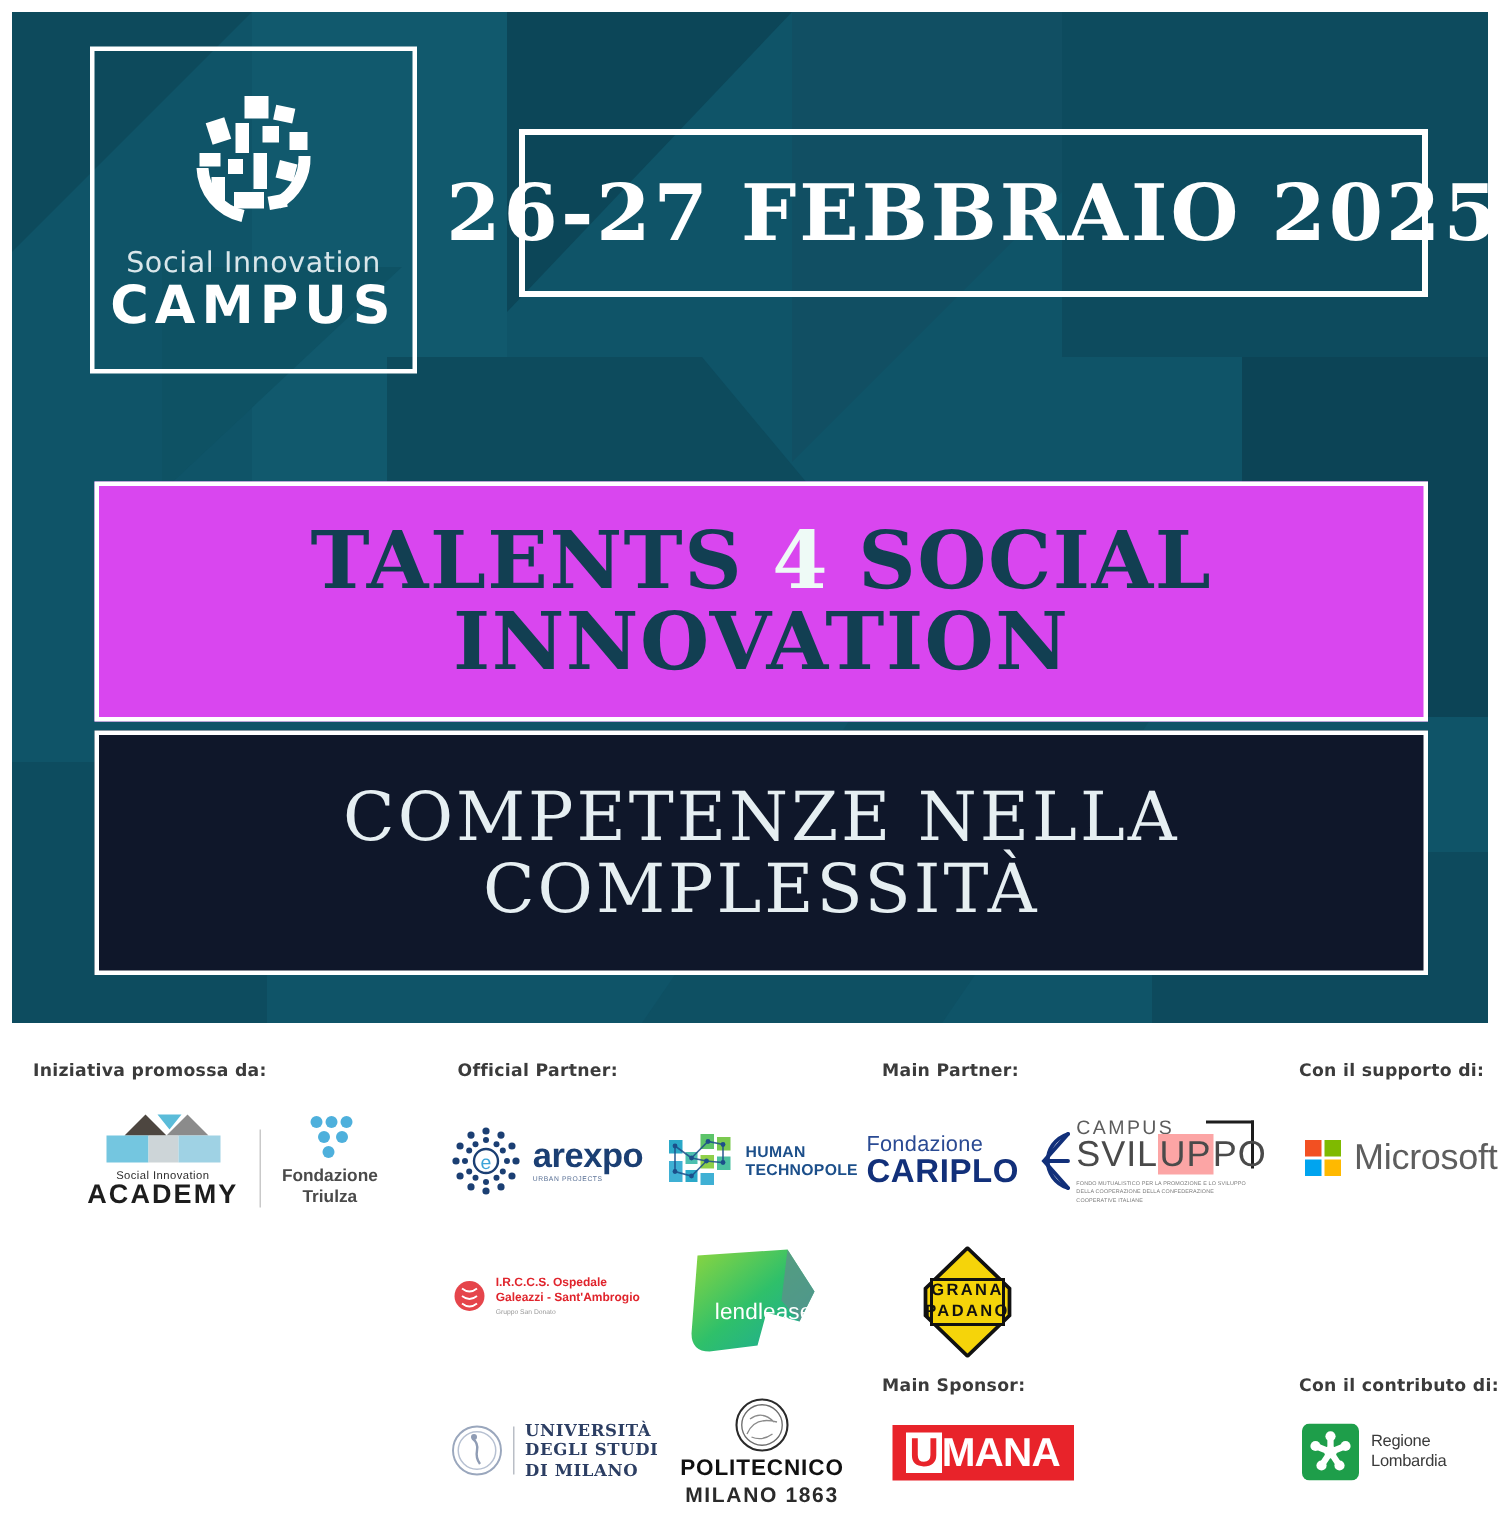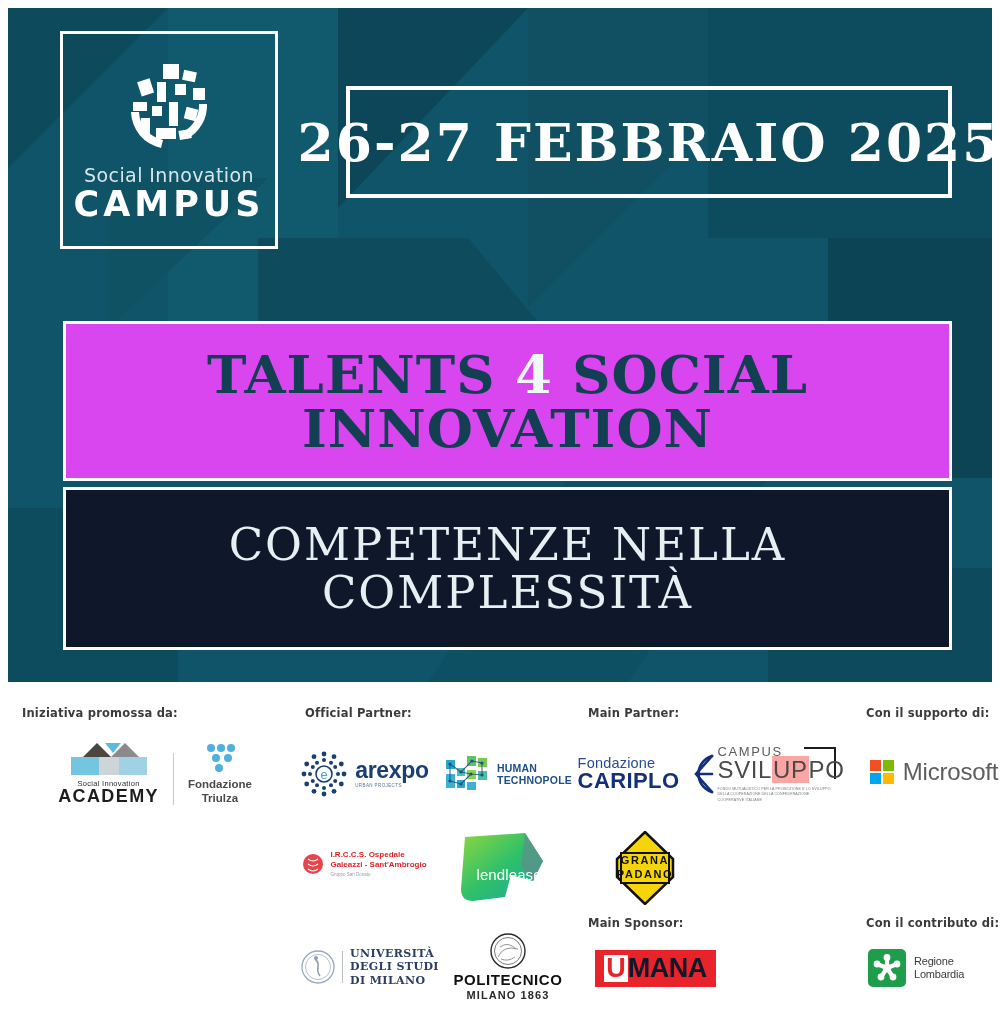--- a/index.html
+++ b/index.html
@@ -149,26 +149,26 @@
 
   
   .uni{display:flex;align-items:center;gap:7px;}
   .uni-bar{width:1px;height:32px;background:#b9bec6;}
   .uni-txt{font-size:11px;font-weight:bold;color:#2c3e63;line-height:1.22;letter-spacing:.4px;
            font-family:"DejaVu Serif", serif;}
 
   
   .poli{display:flex;flex-direction:column;align-items:center;gap:3px;}
   .poli-1{font-size:15px;font-weight:bold;color:#111;letter-spacing:.6px;}
-  .poli-2{font-size:11px;font-weight:bold;color:#2a2a2a;letter-spacing:1.1px;}
+  .poli-2{font-size:14px;font-weight:bold;color:#2a2a2a;letter-spacing:1.1px;}
 
   
   .umana{background:#e8232a;padding:5px 9px;display:flex;align-items:center;}
   .umana-u{background:#ffffff;color:#e8232a;font-size:27px;font-weight:bold;padding:0 2px;line-height:1;}
-  .umana-rest{color:#0f172a;font-size:27px;font-weight:bold;line-height:1;letter-spacing:-.5px;}
+  .umana-rest{color:#ffffff;font-size:27px;font-weight:bold;line-height:1;letter-spacing:-.5px;}
 
   
   .rl{display:flex;align-items:center;gap:8px;}
   .rl-txt{font-size:11px;color:#3a3a3a;line-height:1.15;letter-spacing:-.2px;}
 </style>
 </head>
 <body>
 
 <div class="page">
 

